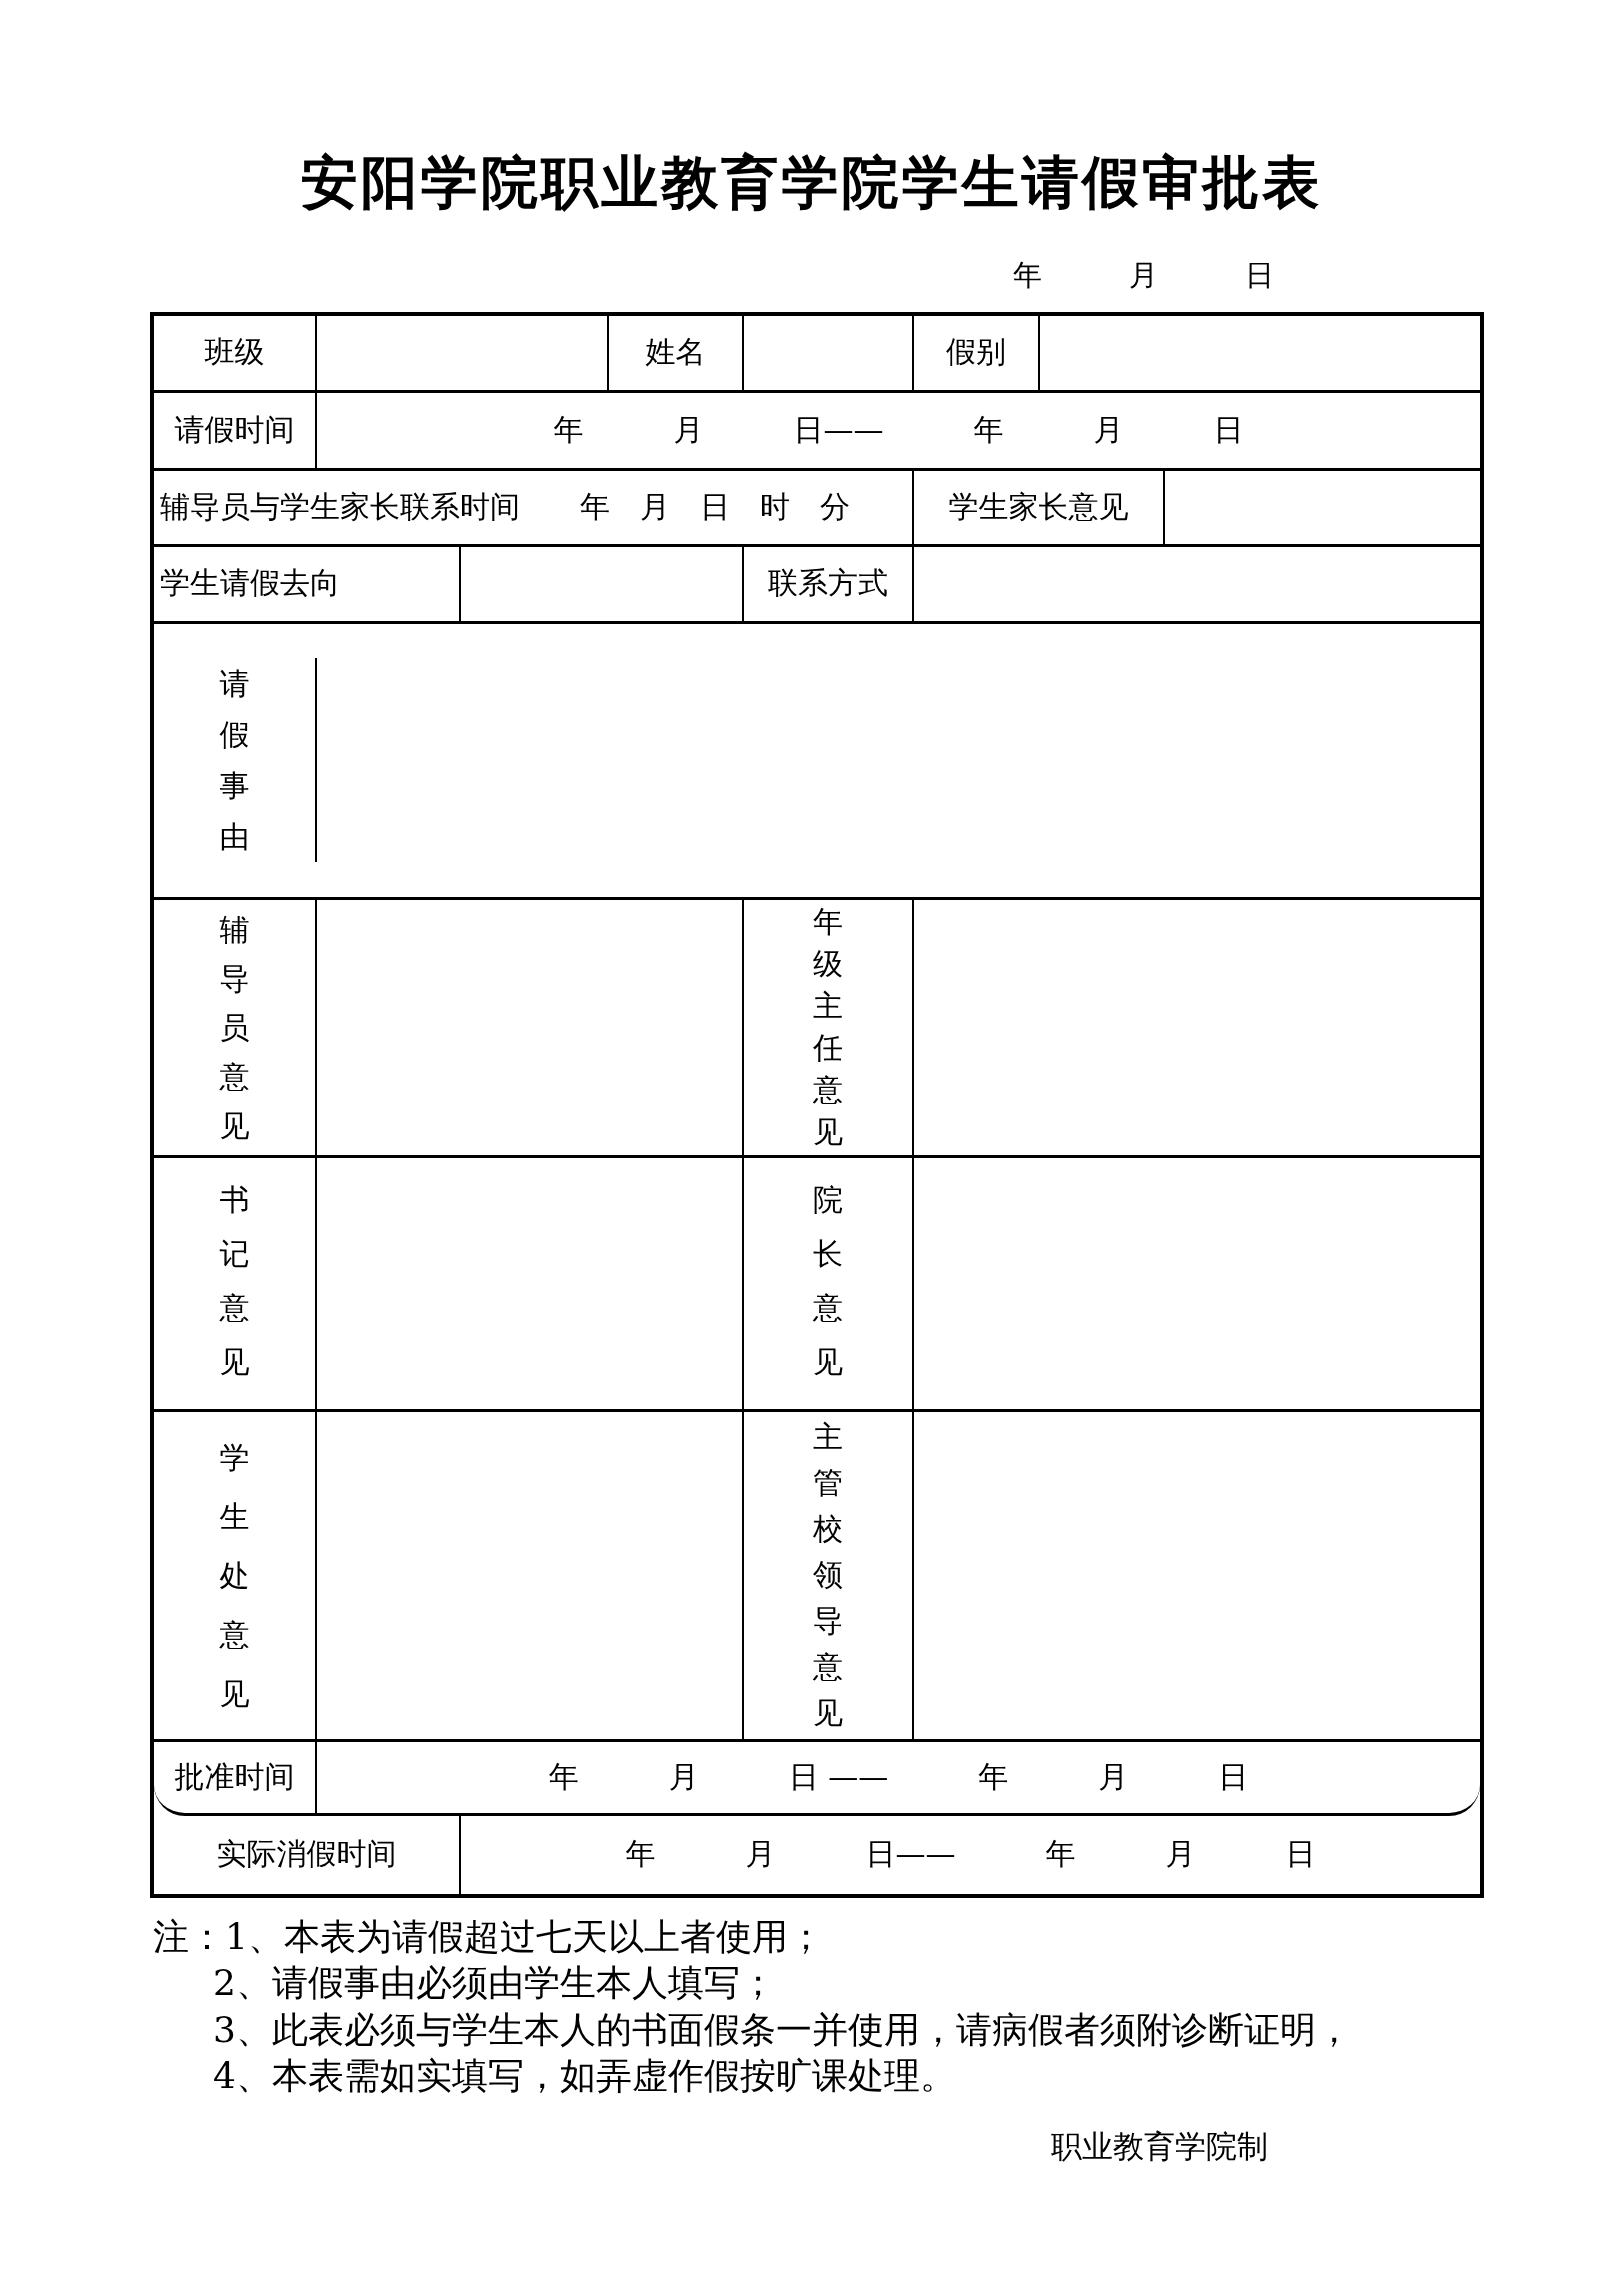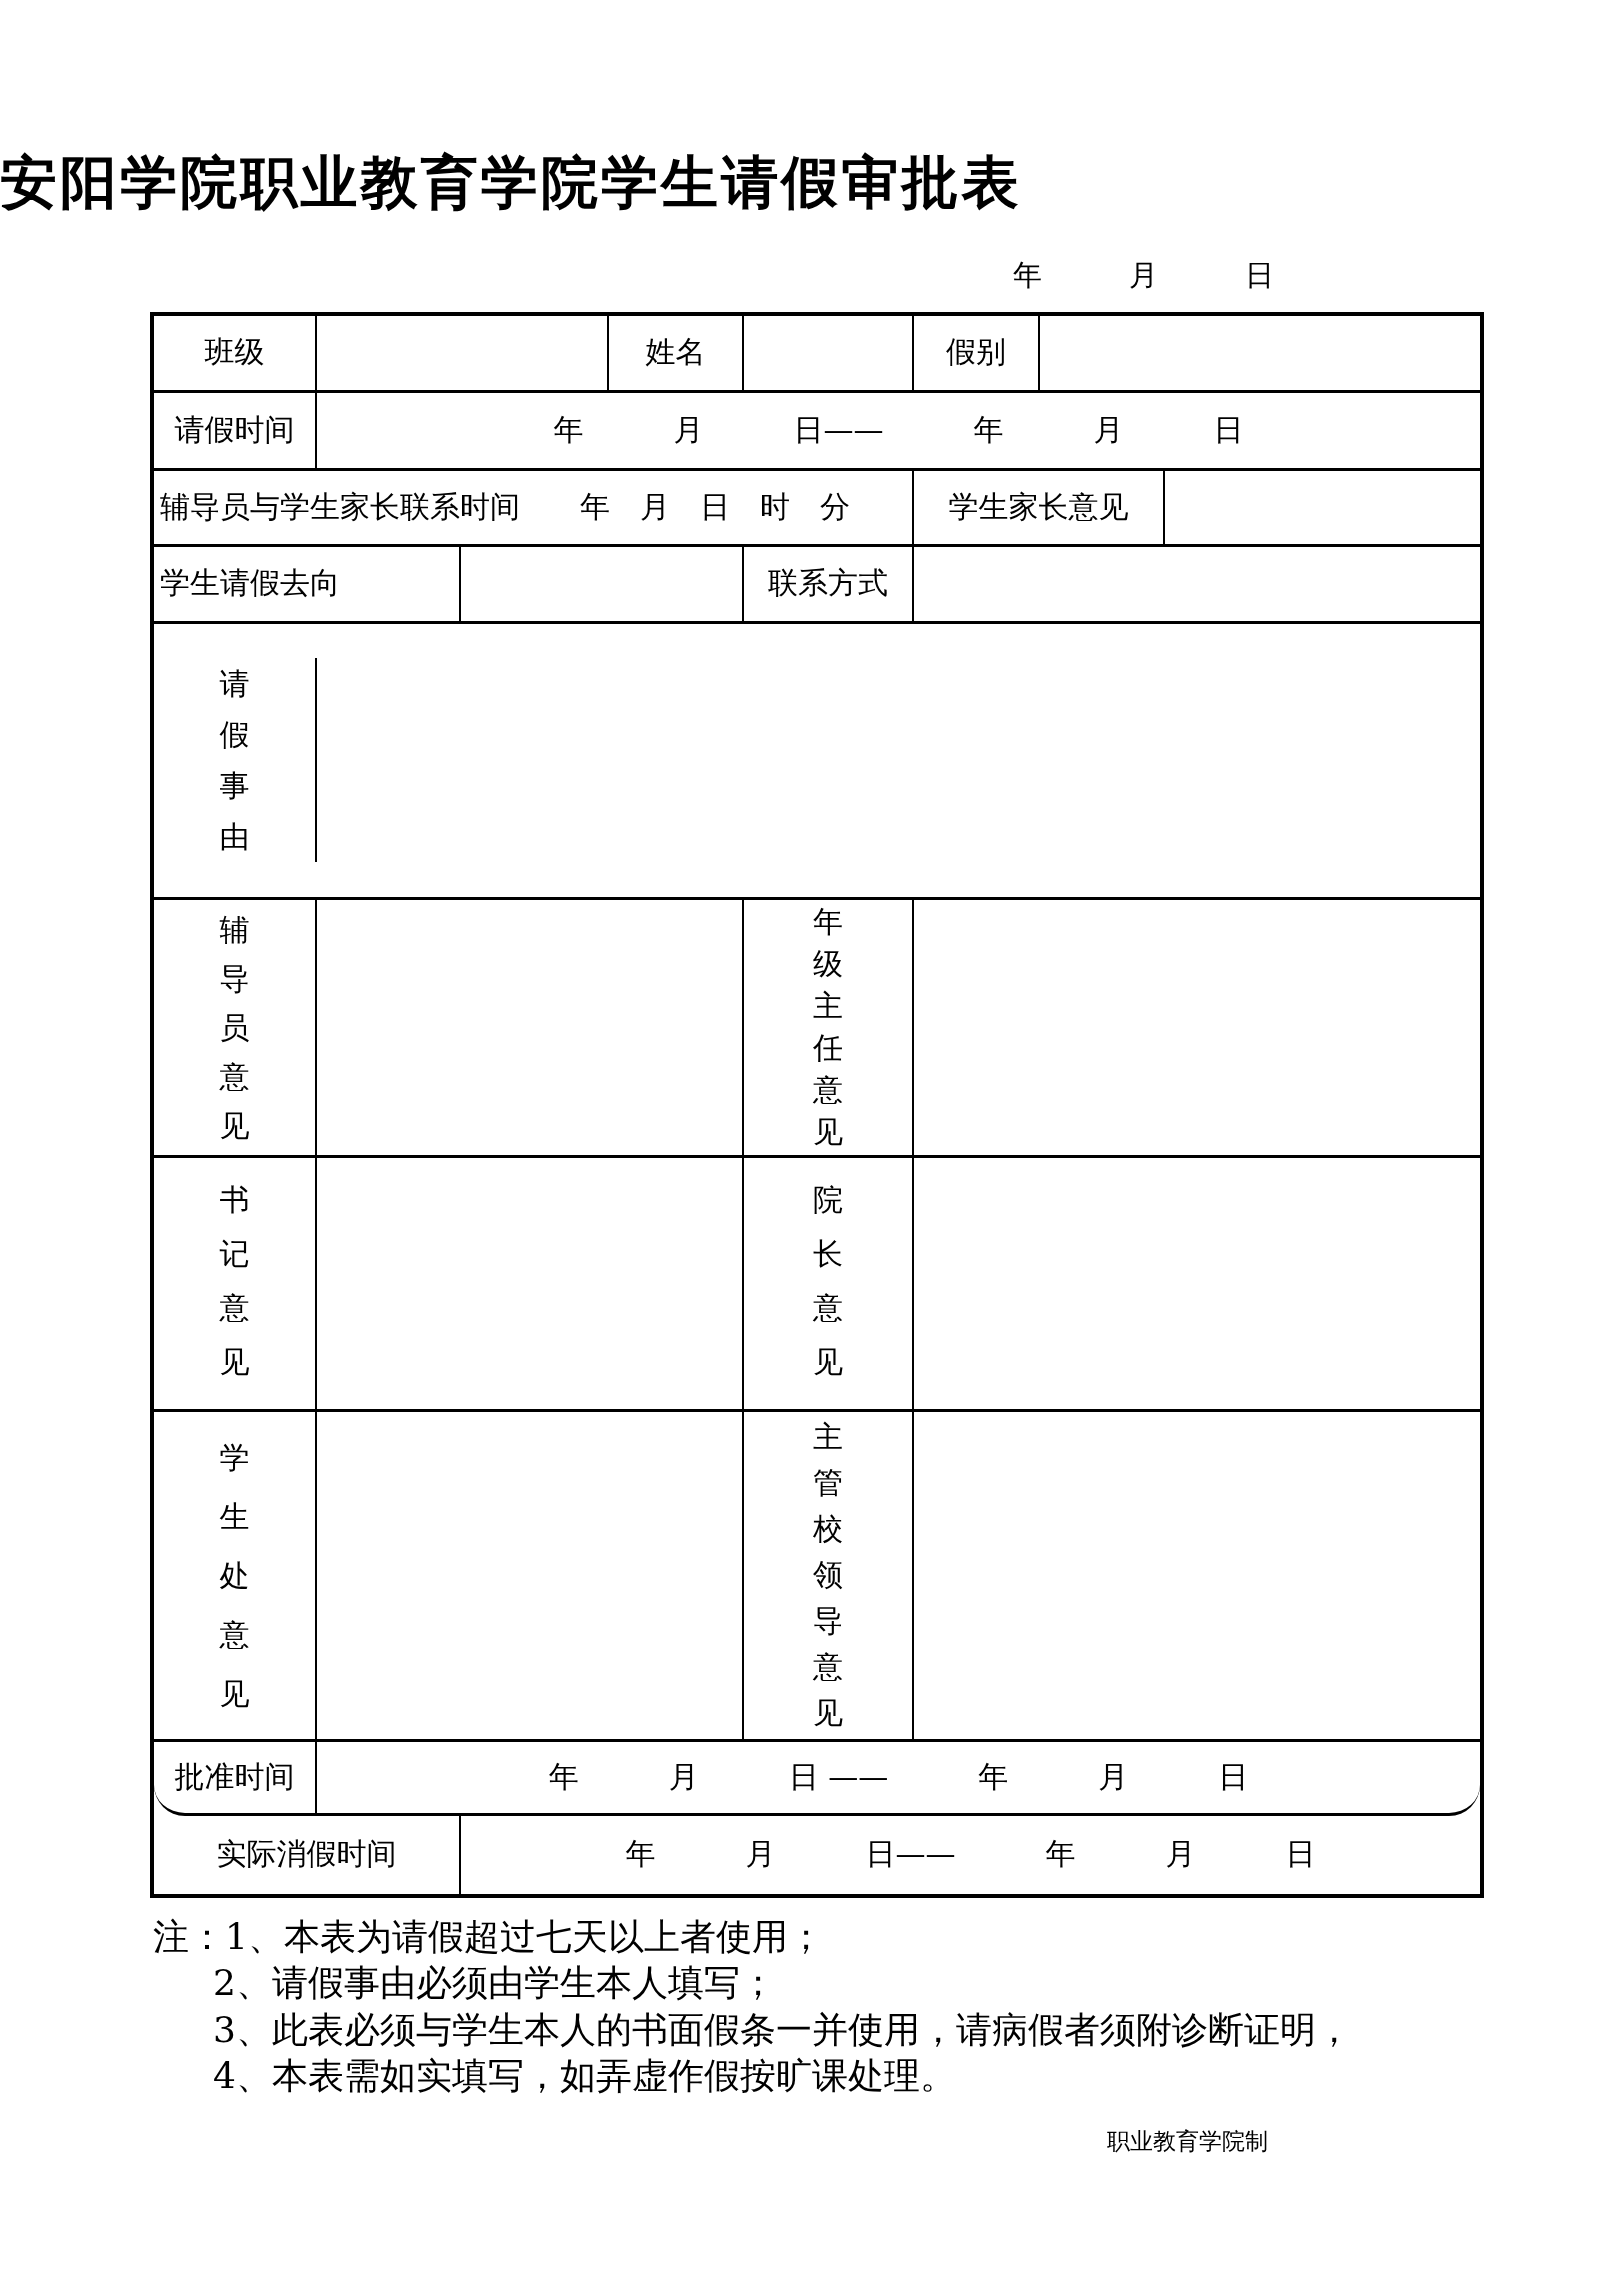--- a/index.html
+++ b/index.html
@@ -2,21 +2,21 @@
 <html style="font-size:8.2px"><head>
 <meta charset="utf-8">
 <style>
   html,body{margin:0;padding:0;}
   body{
     width:1623px;height:2295px;background:#ffffff;color:#000;
     font-family:"DejaVu Serif","Liberation Serif",serif;
     position:relative;overflow:hidden;
   }
   .title{
-    padding-top:148px;text-align:left;
+    padding-top:148px;text-align:center;
     font-family:"DejaVu Sans","Liberation Sans",sans-serif;
     font-weight:900;font-size:57px;letter-spacing:3.1px;line-height:1.2;
   }
   .dateline{
     width:1476px;margin-top:40px;text-align:right;
     padding-right:202px;box-sizing:border-box;
     font-size:29px;
   }
   .form-table{
     margin:15.3px 0 0 150px;width:1326px;
@@ -48,21 +48,21 @@
   
   .w318{width:163px;} .w571{width:292px;} .w264{width:135px;}
   .w333{width:170px;} .w246{width:126px;} .w861{width:440px;}
   .w2275{width:1163px;} .w1486{width:760px;} .w490{width:251px;}
   .w617{width:315px;} .w600{width:307px;} .w553{width:283px;}
   .w1107{width:566px;} .w835{width:427px;} .w1993{width:1019px;}
   .notes{margin:21.5px 0 0 153px;font-size:36px;line-height:1.0;}
   .note-line{margin-bottom:10.2px;white-space:nowrap;}
   .note-line.indent{margin-left:60px;}
   .footer-line{
-    margin-top:32px;width:1268px;text-align:right;font-size:23px;
+    margin-top:32px;width:1268px;text-align:right;font-size:31px;
   }
 </style>
 </head>
 <body>
 
 <div class="title">安阳学院职业教育学院学生请假审批表</div>
 
 <div class="dateline">年　　　月　　　日</div>
 
 <div class="form-table">

